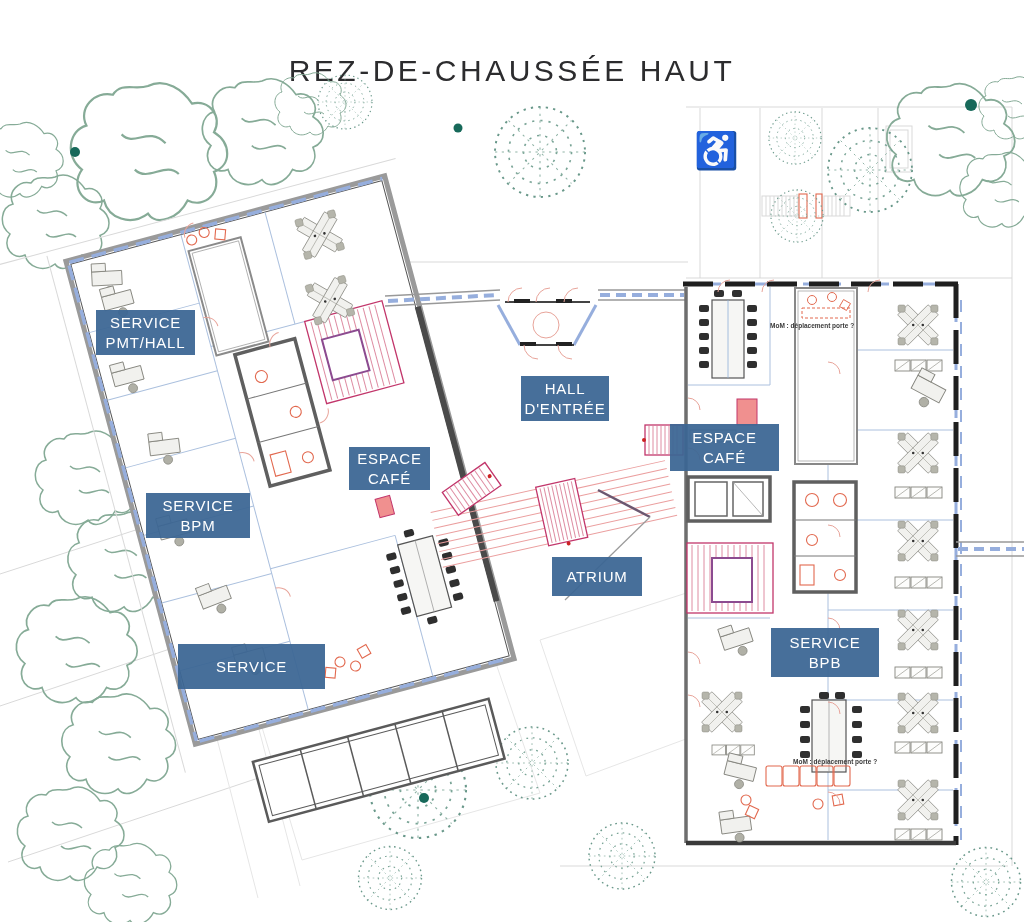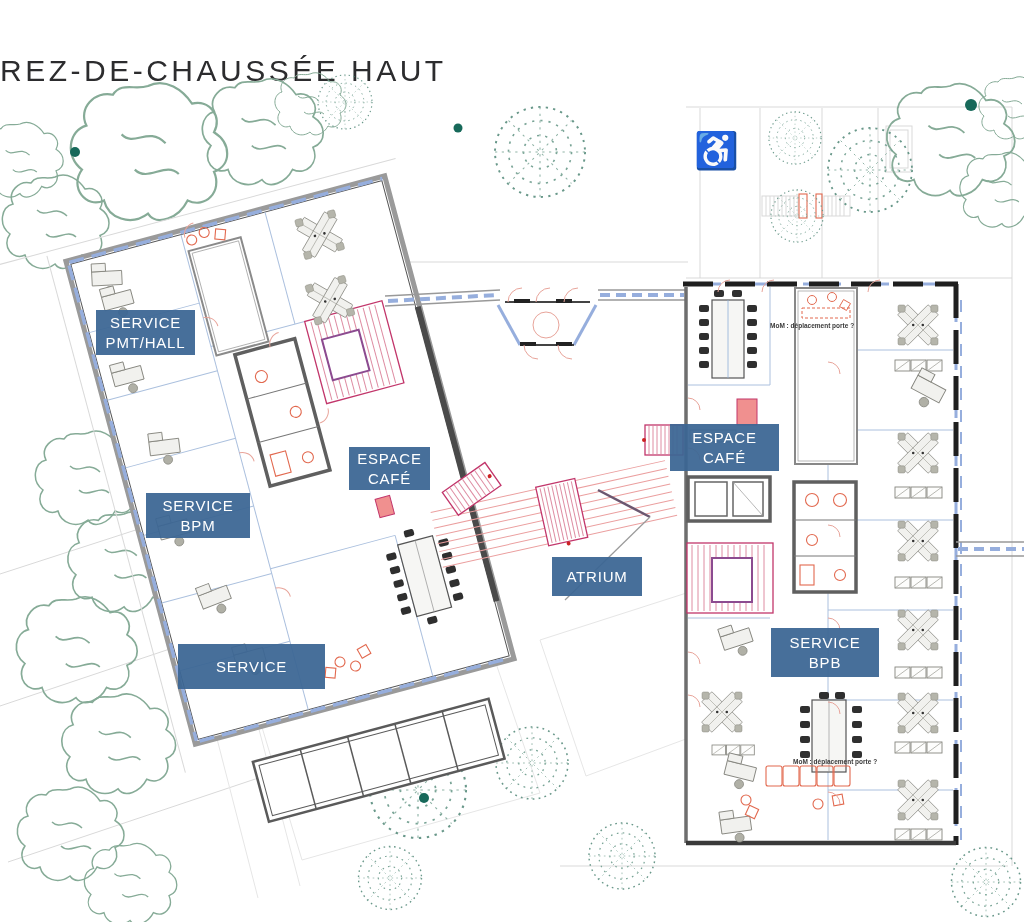--- a/index.html
+++ b/index.html
@@ -1,18 +1,18 @@
 <!DOCTYPE html>
 <html><head>
 <meta charset="utf-8">
 <style>
   html,body{margin:0;padding:0;background:#fff;}
   #canvas{position:relative;width:1024px;height:922px;background:#fff;overflow:hidden;
           font-family:"Liberation Sans",sans-serif;}
-  #plan-title{position:absolute;top:54px;left:0;width:100%;text-align:left;
+  #plan-title{position:absolute;top:54px;left:0;width:100%;text-align:center;
           font-size:30px;font-weight:400;letter-spacing:3.5px;color:#2c2c2e;}
   svg{position:absolute;left:0;top:0;}
   .plan-label{position:absolute;background:rgba(60,102,148,0.94);color:#fff;
           display:flex;flex-direction:column;justify-content:center;align-items:center;
           text-align:center;font-size:15px;line-height:1.3;letter-spacing:0.8px;
           box-sizing:border-box;padding:5px 4px;z-index:5;}
   .plan-label span{display:block;}
   .tiny-note{position:absolute;font-size:6.5px;font-weight:700;color:#3a3a3a;
           white-space:nowrap;z-index:4;}
   .wheel{position:absolute;left:694px;top:130px;font-size:36px;color:#a6a6a6;z-index:3;}
@@ -509,20 +509,24 @@
     <span>SERVICE</span>
     <span>BPM</span>
   </div>
   <div class="plan-label" style="left:178px;top:644px;width:147px;height:45px;">
     <span>SERVICE</span>
   </div>
   <div class="plan-label" style="left:349px;top:447px;width:81px;height:43px;">
     <span>ESPACE</span>
     <span>CAFÉ</span>
   </div>
+  <div class="plan-label" style="left:521px;top:376px;width:88px;height:45px;">
+    <span>HALL</span>
+    <span>D'ENTRÉE</span>
+  </div>
   <div class="plan-label" style="left:552px;top:557px;width:90px;height:39px;">
     <span>ATRIUM</span>
   </div>
   <div class="plan-label" style="left:670px;top:424px;width:109px;height:47px;">
     <span>ESPACE</span>
     <span>CAFÉ</span>
   </div>
   <div class="plan-label" style="left:771px;top:628px;width:108px;height:49px;">
     <span>SERVICE</span>
     <span>BPB</span>

